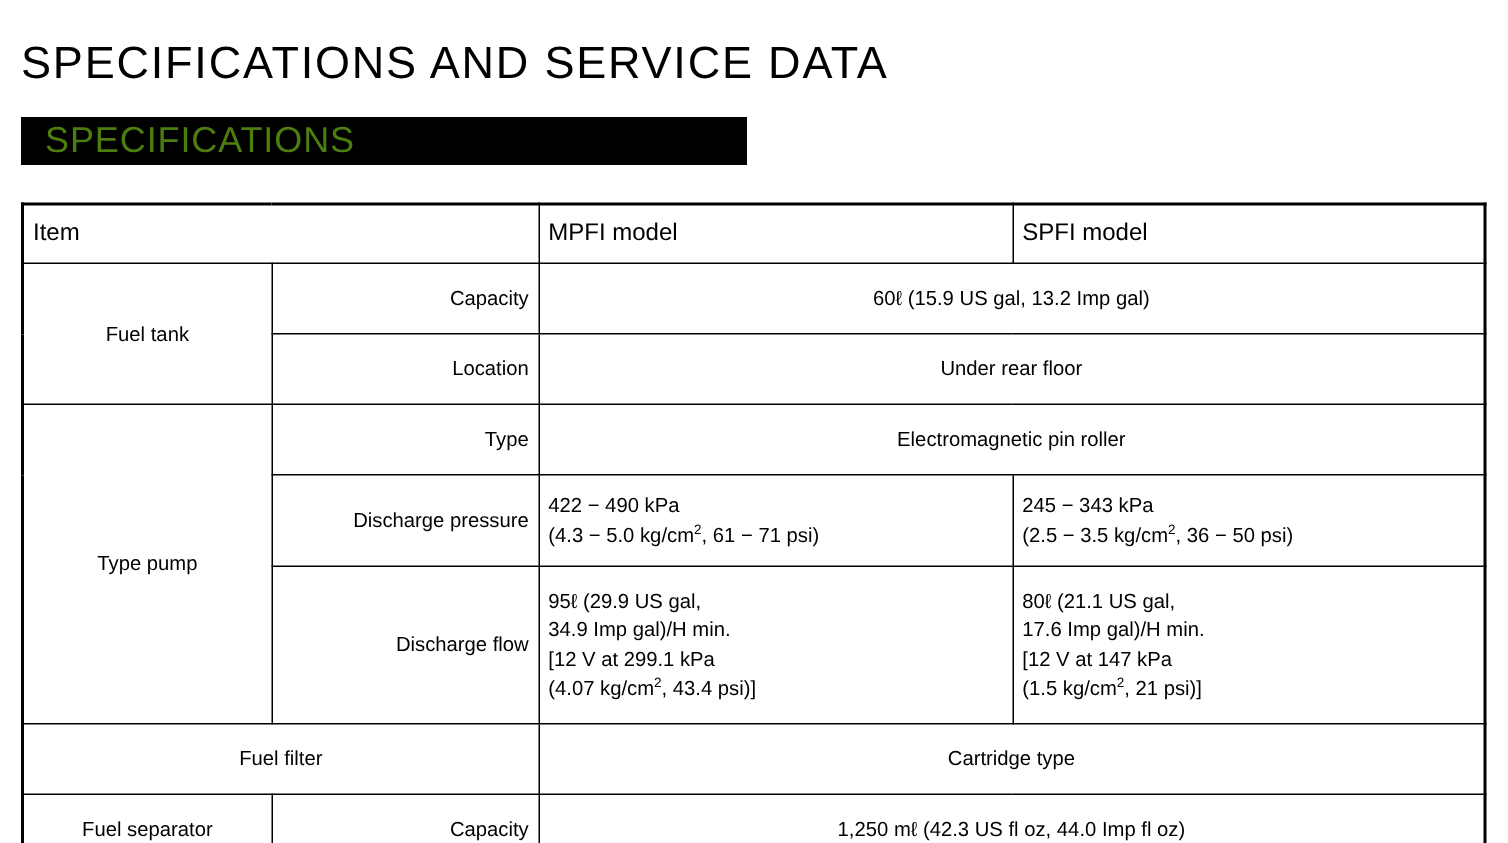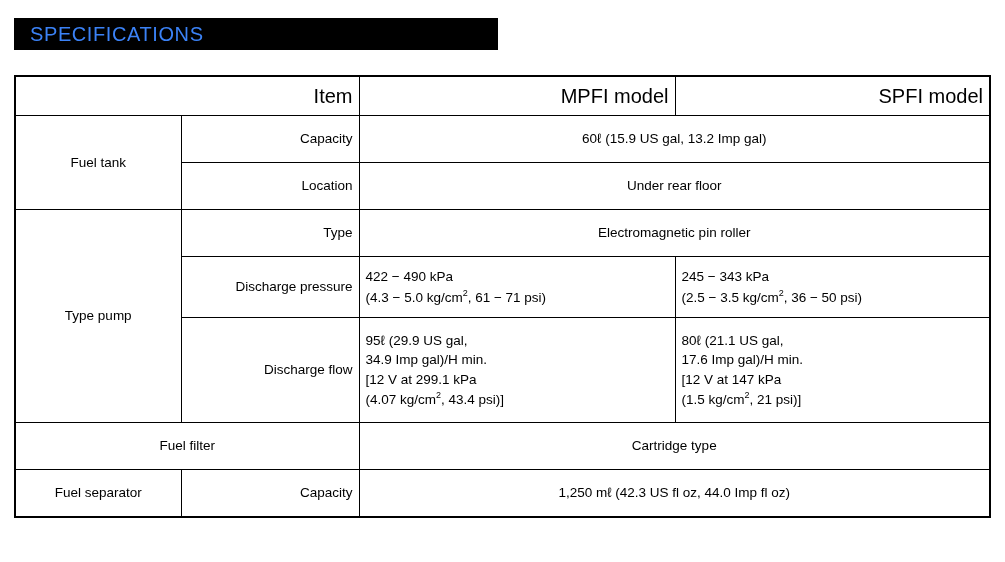--- a/index.html
+++ b/index.html
@@ -31,22 +31,22 @@
   }
   .section-banner {
     margin: 18px 0 0 14px;
     width: 484px;
     height: 32px;
     background: #000000;
     display: flex;
     align-items: center;
   }
   .section-banner-label {
-    color: #3b82f6;
-    font-size: 20px;
+    color: #4d7c0f;
+    font-size: 24px;
     letter-spacing: 0.6px;
     padding-left: 16px;
   }
   table.spec {
     margin: 25px 0 0 14px;
     width: 975px;
     border-collapse: collapse;
     table-layout: fixed;
     font-size: 13.5px;
   }
@@ -58,23 +58,23 @@
   }
   .outer {
     border: 2px solid #000000;
   }
   .c-col1 { width: 166px; }
   .c-col2 { width: 178px; }
   .c-col3 { width: 316px; }
   .c-col4 { width: 315px; }
 
   .hdr {
-    text-align: right;
+    text-align: left;
     height: 30px;
-    font-size: 20px;
+    font-size: 16px;
   }
   .rowlabel {
     text-align: center;
     padding-left: 16px;
   }
   .sublabel {
     text-align: right;
     padding-left: 18px;
   }
   .val {
@@ -93,20 +93,21 @@
     font-size: 9px;
     vertical-align: super;
   }
   .nowrap { white-space: nowrap; }
 </style>
 </head>
 <body>
 
 <div class="page">
 
+  <h1 class="page-title">SPECIFICATIONS AND SERVICE DATA</h1>
 
   <div class="section-banner">
     <span class="section-banner-label">SPECIFICATIONS</span>
   </div>
 
   <table class="spec outer">
     <colgroup>
       <col class="c-col1">
       <col class="c-col2">
       <col class="c-col3">

